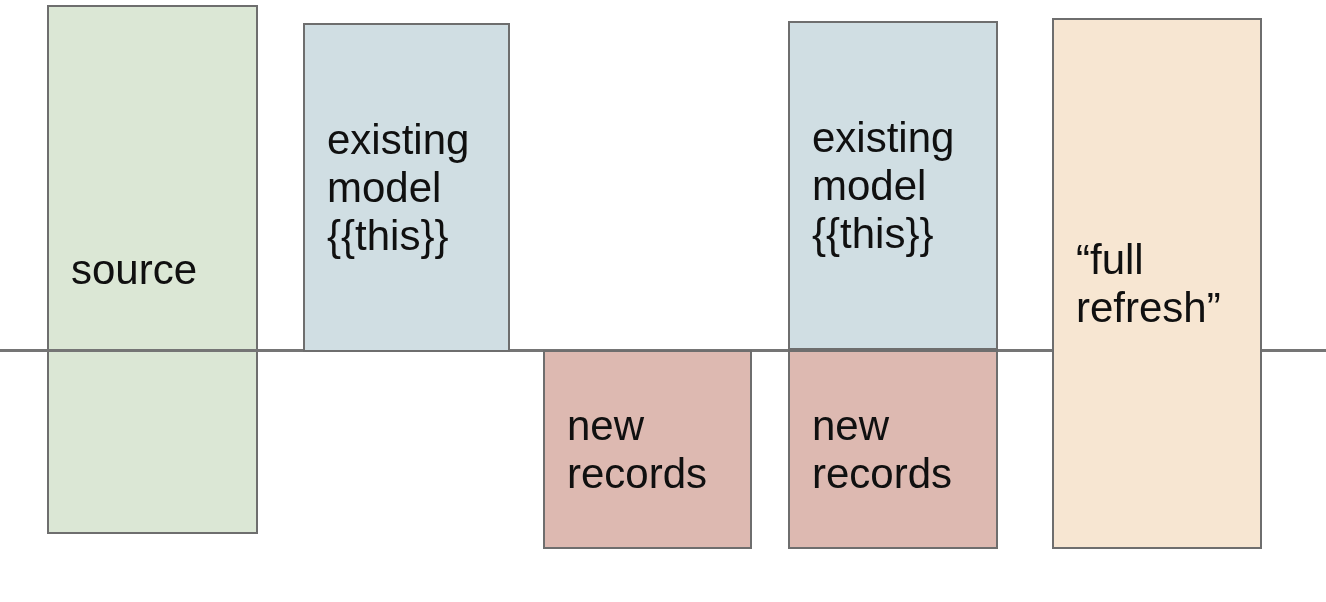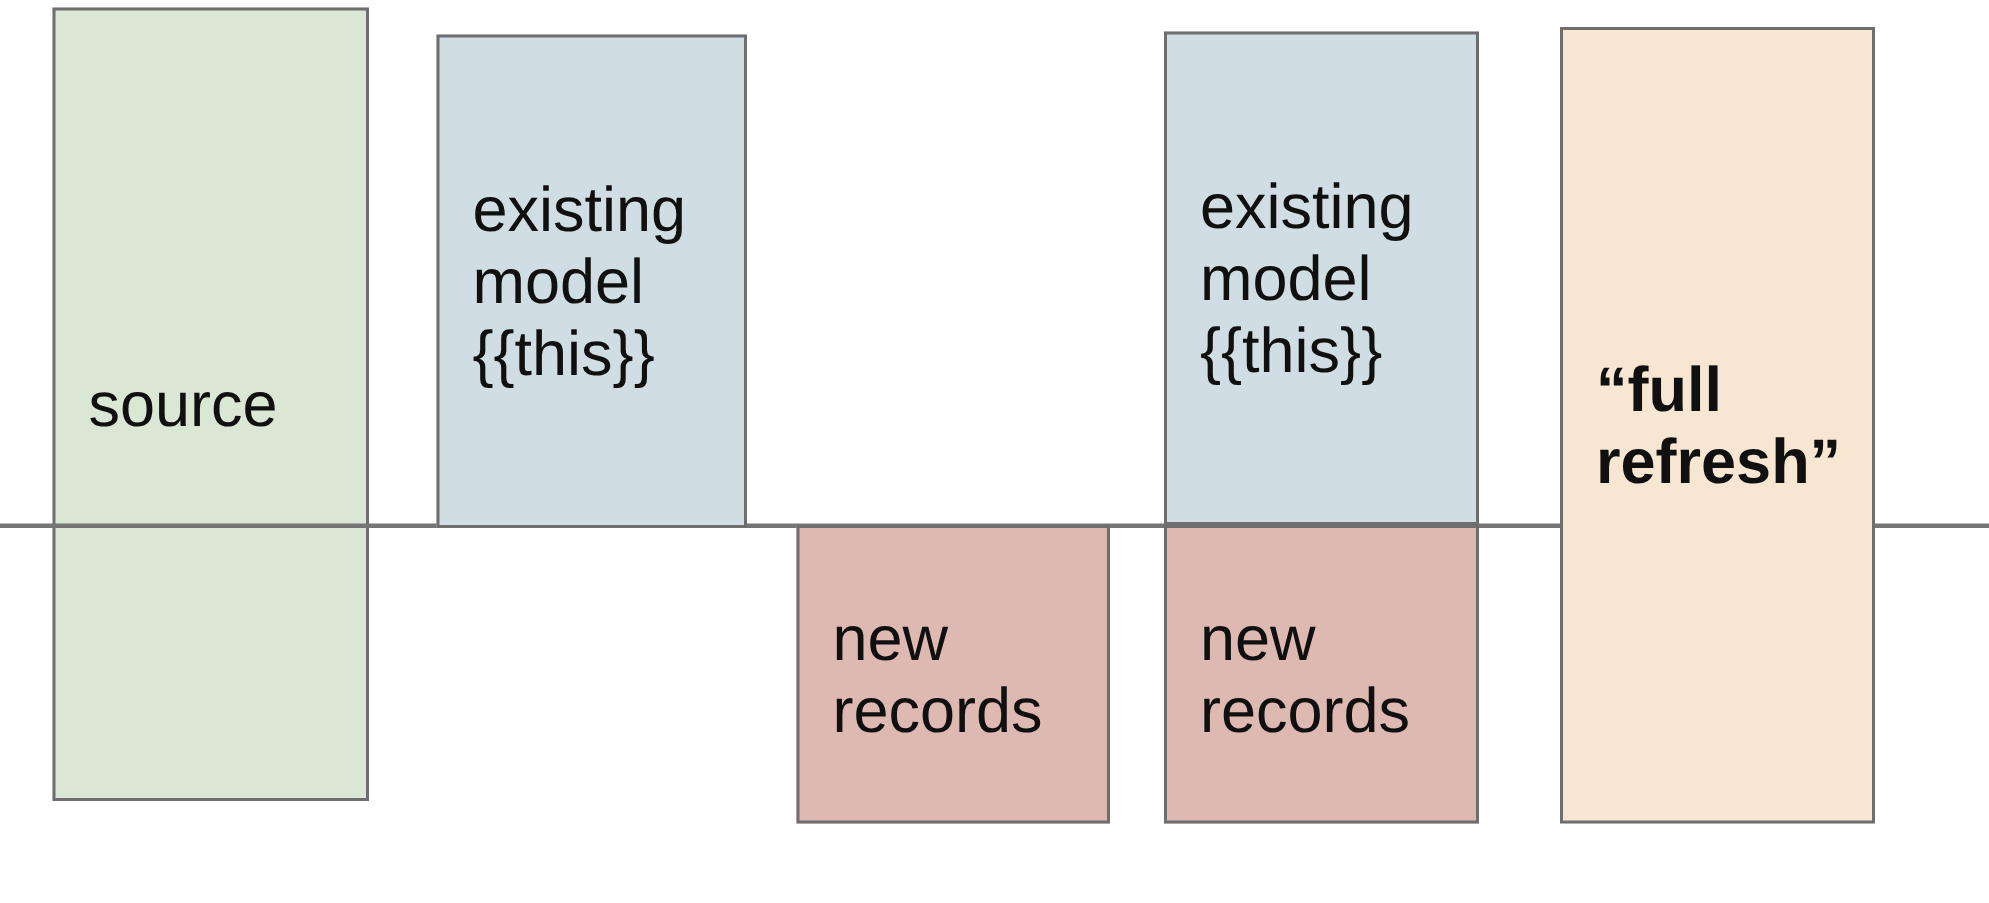--- a/index.html
+++ b/index.html
@@ -14,20 +14,21 @@
     background: #ffffff;
     overflow: hidden;
     font-family: "Liberation Sans", sans-serif;
   }
   .box {
     position: absolute;
     box-sizing: border-box;
     border: 2.5px solid #6e6e6e;
     display: flex;
     align-items: center;
+    margin-left: 12px;
   }
   .box-label {
     display: block;
     padding-left: 22px;
     padding-right: 10px;
     font-size: 42px;
     line-height: 48px;
     color: #101010;
     letter-spacing: 0px;
     word-spacing: 1px;
@@ -56,17 +57,17 @@
   </div>
 
   <div class="box" style="left: 776px; top: 21px; width: 210px; height: 329px; background: rgb(208, 222, 227); z-index: 3; border-color: rgb(110, 110, 110);">
     <span class="box-label">existing model {{this}}</span>
   </div>
 
   <div class="box" style="left: 776px; top: 350px; width: 210px; height: 199px; background: rgb(221, 185, 177); z-index: 3; border-color: rgb(110, 110, 110);">
     <span class="box-label">new records</span>
   </div>
 
-  <div class="box" style="left: 1040px; top: 18px; width: 210px; height: 531px; background: rgb(247, 230, 210); z-index: 3; border-color: rgb(110, 110, 110); font-weight: bold;">
+  <div class="box" style="left: 1040px; top: 18px; width: 210px; height: 531px; background: rgb(247, 230, 210); z-index: 3; border-color: rgb(110, 110, 110);">
     <span class="box-label">“full refresh”</span>
   </div>
 
 </div>
 
 </body></html>

